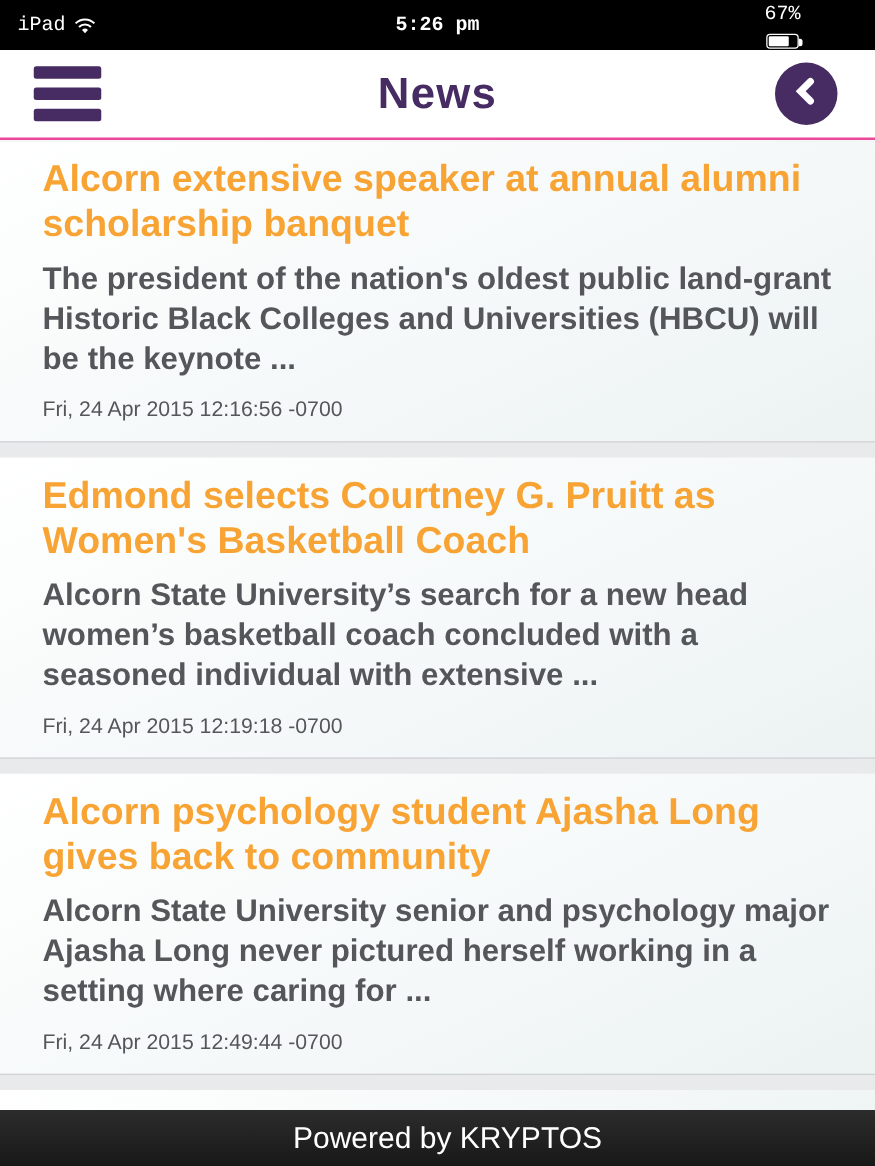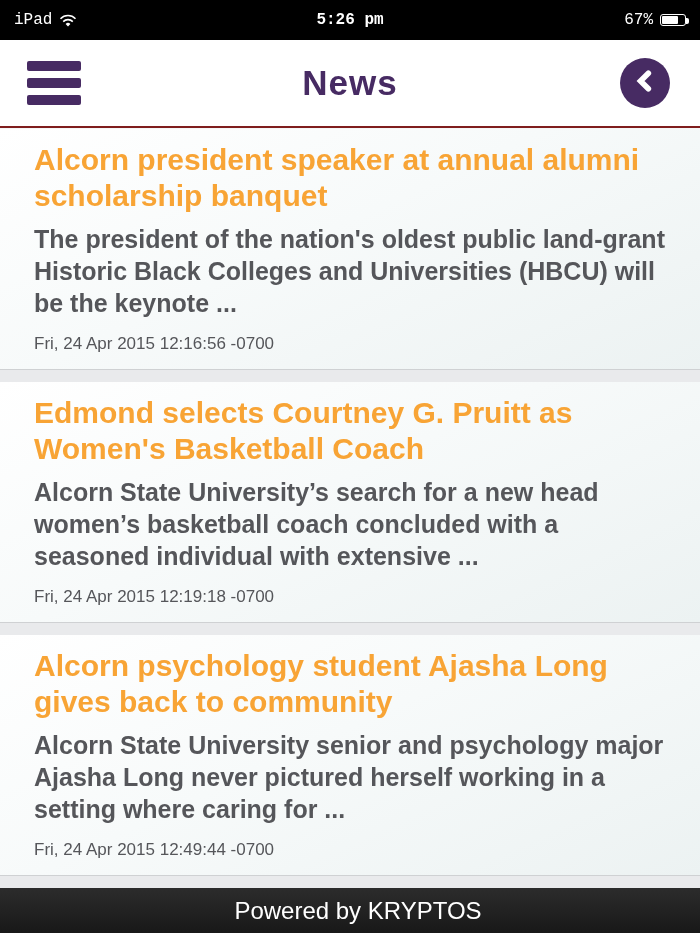--- a/index.html
+++ b/index.html
@@ -18,21 +18,21 @@
     color: #fff;
     display: flex;
     align-items: center;
     justify-content: space-between;
     padding: 0 14px;
     font-size: 16px;
     flex: 0 0 auto;
     font-family: Liberation Mono, monospace;
   }
   .status-left, .status-right { display: flex; align-items: center; gap: 7px; width: 120px; }
-  .status-right { justify-content: flex-end; }
+  .status-right { justify-content: flex-end; flex-direction: column; }
   .status-time { font-weight: bold; font-size: 16px; }
   .wifi-svg { display: block; }
   .battery {
     width: 26px; height: 12px;
     border: 1px solid #fff;
     border-radius: 3px;
     position: relative;
     display: inline-block;
   }
   .battery::after {
@@ -46,23 +46,23 @@
   .battery-fill {
     position: absolute;
     left: 1px; top: 1px; bottom: 1px;
     width: 67%;
     background: #fff;
     border-radius: 1px;
   }
 
   
   .app-header {
-    height: 88px;
+    height: 72px;
     background: #fff;
-    border-bottom: 2px solid #7f1d1d;
+    border-bottom: 2px solid #ec4899;
     display: flex;
     align-items: center;
     position: relative;
     flex: 0 0 auto;
   }
   .menu-button {
     position: absolute;
     left: 25px; top: 50%;
     transform: translateY(-50%);
     display: flex;
@@ -175,21 +175,21 @@
       <svg width="28" height="28" viewBox="0 0 50 50">
         <path d="M31 11 L17 25 L31 39" stroke="#fff" stroke-width="10" fill="none" stroke-linecap="round" stroke-linejoin="miter"></path>
       </svg>
     </span>
   </div>
 </div>
 
 <div class="news-list">
 
   <div class="news-item">
-    <div class="news-title">Alcorn president speaker at annual alumni scholarship banquet</div>
+    <div class="news-title">Alcorn extensive speaker at annual alumni scholarship banquet</div>
     <div class="news-excerpt">The president of the nation's oldest public land-grant Historic Black Colleges and Universities (HBCU) will be the keynote ...</div>
     <div class="news-date">Fri, 24 Apr 2015 12:16:56 -0700</div>
   </div>
 
   <div class="news-item">
     <div class="news-title">Edmond selects Courtney G. Pruitt as Women's Basketball Coach</div>
     <div class="news-excerpt">Alcorn State University’s search for a new head women’s basketball coach concluded with a seasoned individual with extensive ...</div>
     <div class="news-date">Fri, 24 Apr 2015 12:19:18 -0700</div>
   </div>
 

